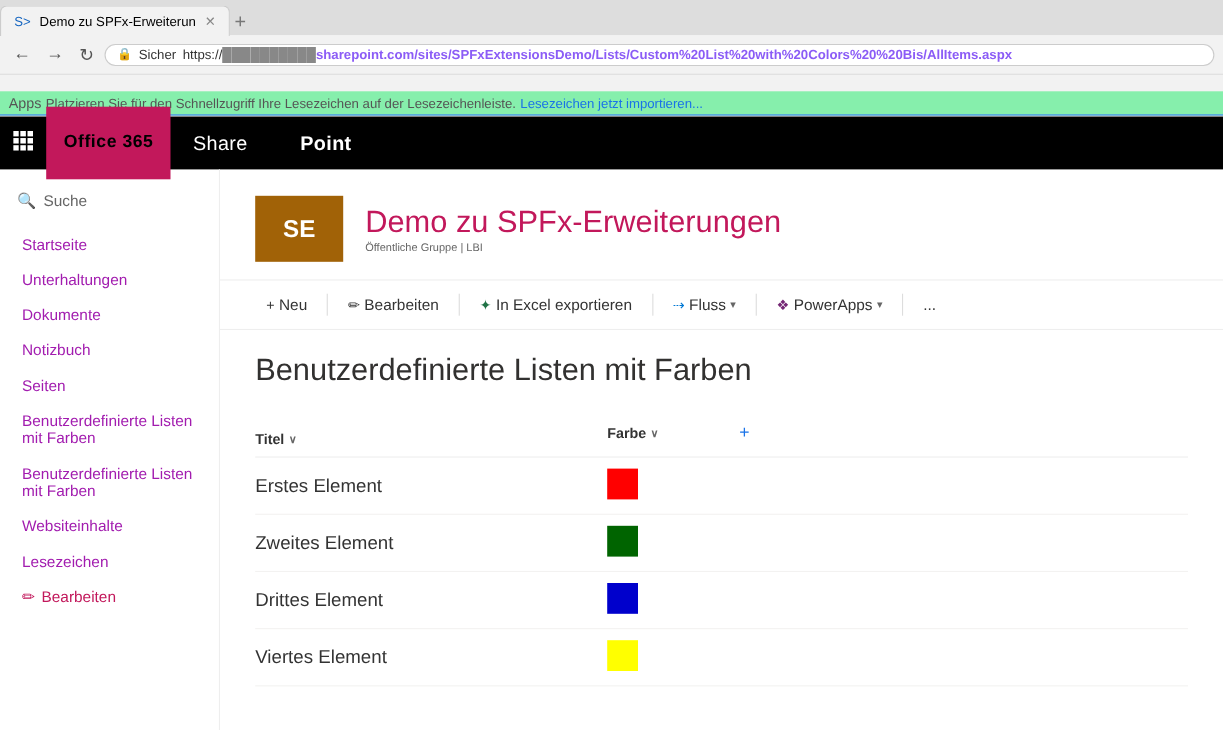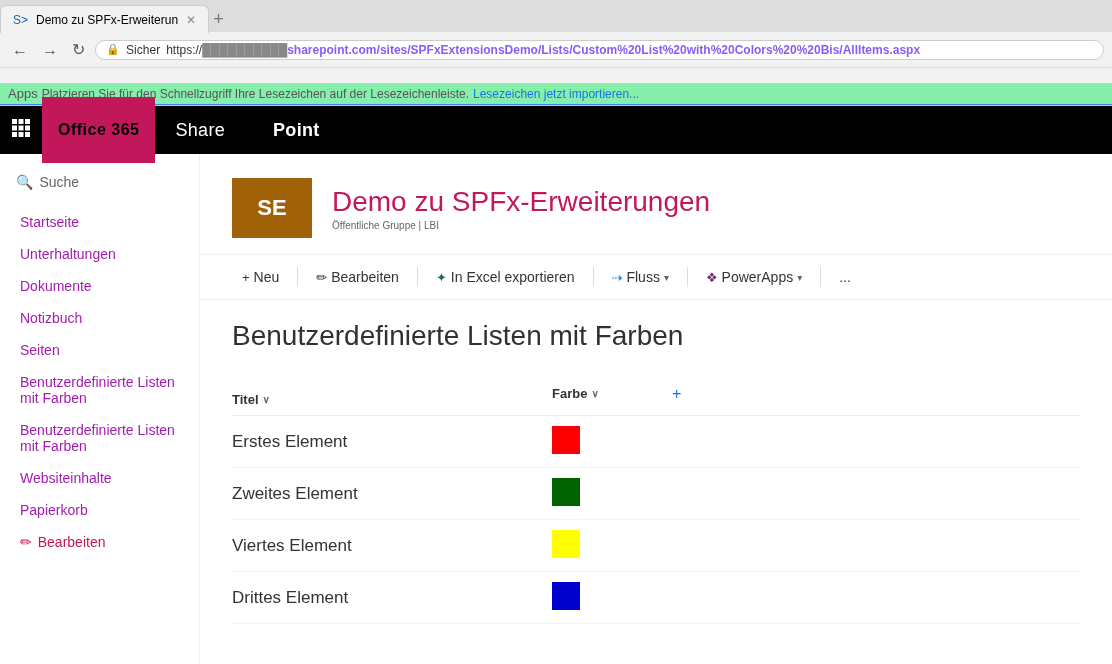--- a/index.html
+++ b/index.html
@@ -145,21 +145,21 @@
     <div class="sidebar-item">
       <span>Benutzerdefinierte Listen mit Farben</span>
     </div>
     <div class="sidebar-item">
       <span>Benutzerdefinierte Listen mit Farben</span>
     </div>
     <div class="sidebar-item">
       <span>Websiteinhalte</span>
     </div>
     <div class="sidebar-item">
-      <span>Papierkorb</span>
+      <span>Lesezeichen</span>
     </div>
     <div class="sidebar-edit">
       <span class="edit-pencil">✏</span>
       <span>Bearbeiten</span>
     </div>
   </div>
 
   <div class="content">
 
     <div class="site-header">
@@ -227,28 +227,28 @@
         <span class="color-box" style="background:#ff0000;display:inline-block;"></span>
       </div>
     </div>
           <div class="list-row">
       <div class="row-title">Zweites Element</div>
       <div class="row-color">
         <span class="color-box" style="background:#006400;display:inline-block;"></span>
       </div>
     </div>
           <div class="list-row">
+      <div class="row-title">Drittes Element</div>
+      <div class="row-color">
+        <span class="color-box" style="background:#0000cc;display:inline-block;"></span>
+      </div>
+    </div>
+          <div class="list-row">
       <div class="row-title">Viertes Element</div>
       <div class="row-color">
         <span class="color-box" style="background:#ffff00;display:inline-block;"></span>
       </div>
     </div>
-          <div class="list-row">
-      <div class="row-title">Drittes Element</div>
-      <div class="row-color">
-        <span class="color-box" style="background:#0000cc;display:inline-block;"></span>
-      </div>
-    </div>
         </div>
     </div>
 
   </div>
 </div>
 
 </body></html>

